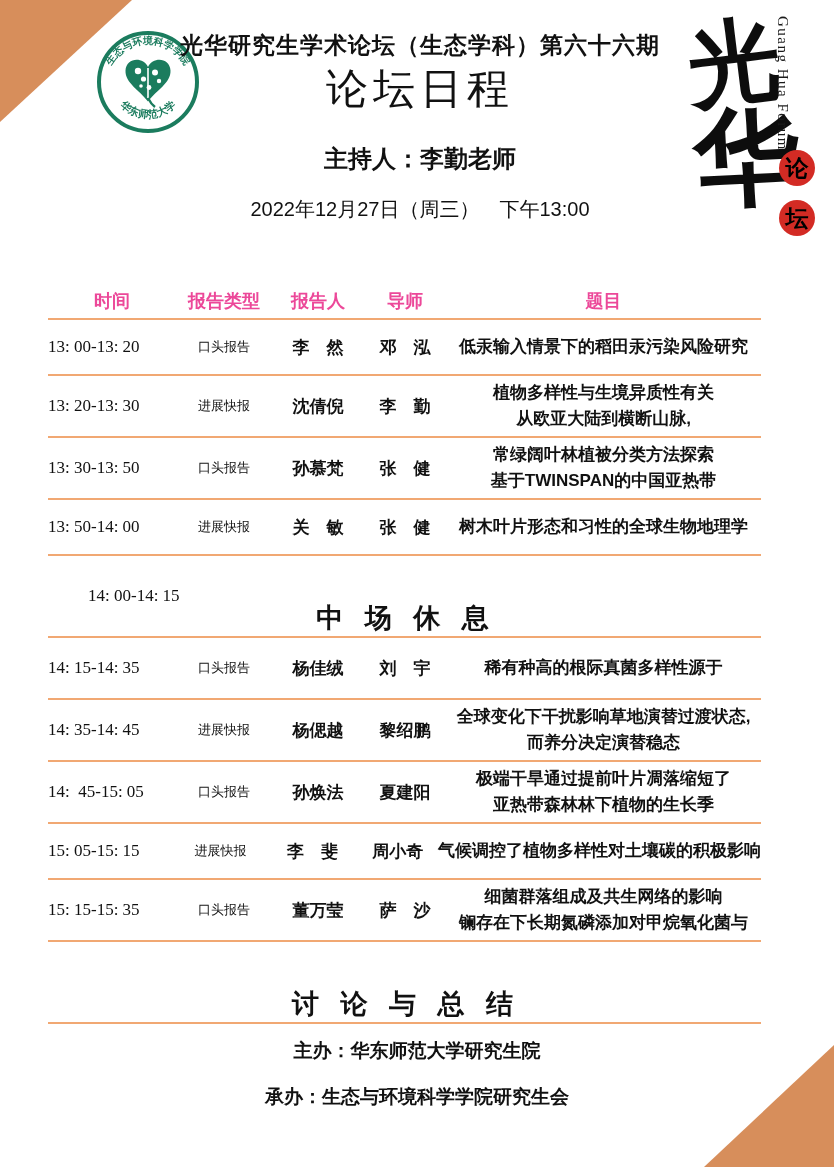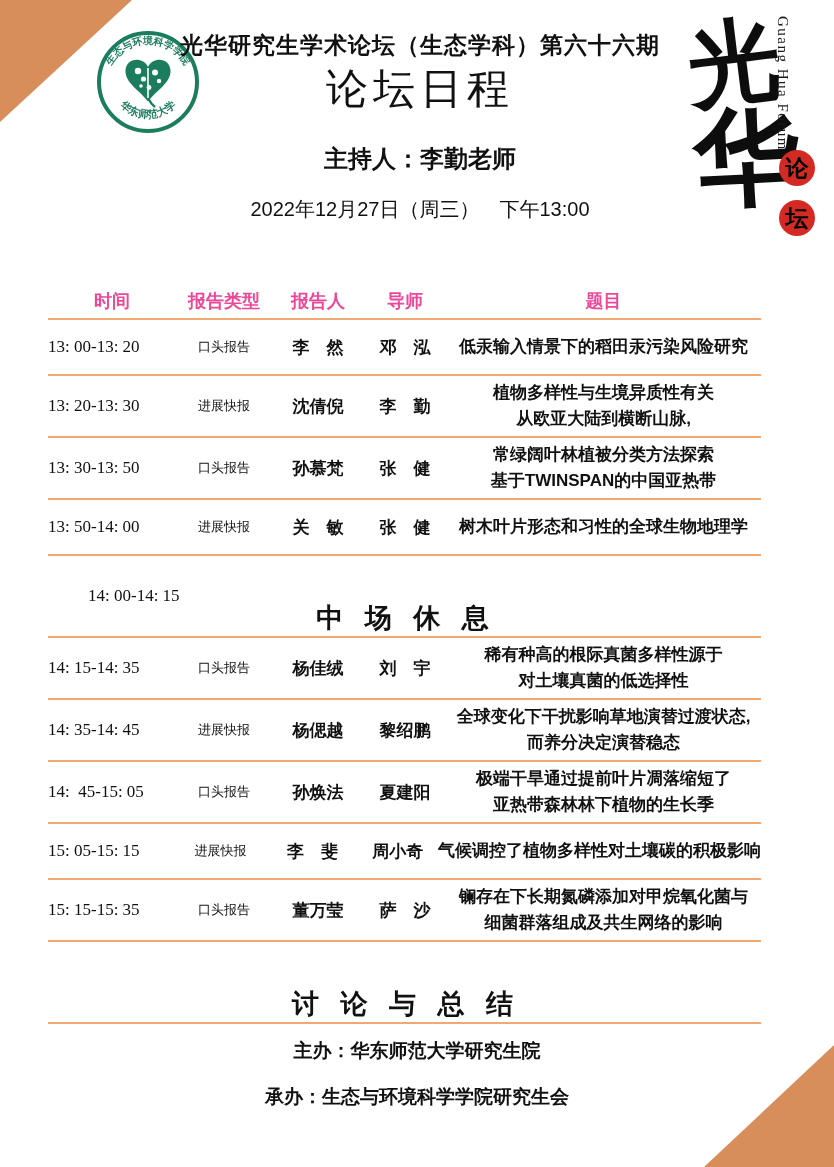--- a/index.html
+++ b/index.html
@@ -175,21 +175,20 @@
       <div class="big-center">中 场 休 息</div>
     </div>
 
     <div class="row r-double">
       <div class="c c-time">14: 15-14: 35</div>
       <div class="c c-type">口头报告</div>
       <div class="c c-person">杨佳绒</div>
       <div class="c c-advisor">刘　宇</div>
       <div class="c c-title">
         <div class="tl">稀有种高的根际真菌多样性源于</div>
-        <div class="tl">对土壤真菌的低选择性</div>
       </div>
     </div>
 
     <div class="row r-double">
       <div class="c c-time">14: 35-14: 45</div>
       <div class="c c-type">进展快报</div>
       <div class="c c-person">杨偲越</div>
       <div class="c c-advisor">黎绍鹏</div>
       <div class="c c-title">
         <div class="tl">全球变化下干扰影响草地演替过渡状态,</div>
@@ -217,22 +216,22 @@
         <div class="tl">气候调控了植物多样性对土壤碳的积极影响</div>
       </div>
     </div>
 
     <div class="row r-last">
       <div class="c c-time">15: 15-15: 35</div>
       <div class="c c-type">口头报告</div>
       <div class="c c-person">董万莹</div>
       <div class="c c-advisor">萨　沙</div>
       <div class="c c-title">
+        <div class="tl">细菌群落组成及共生网络的影响</div>
         <div class="tl">镧存在下长期氮磷添加对甲烷氧化菌与</div>
-        <div class="tl">细菌群落组成及共生网络的影响</div>
       </div>
     </div>
 
     <div class="row r-final">
       <div class="big-center">讨 论 与 总 结</div>
     </div>
 
   </div>
 
   <div class="footer">

